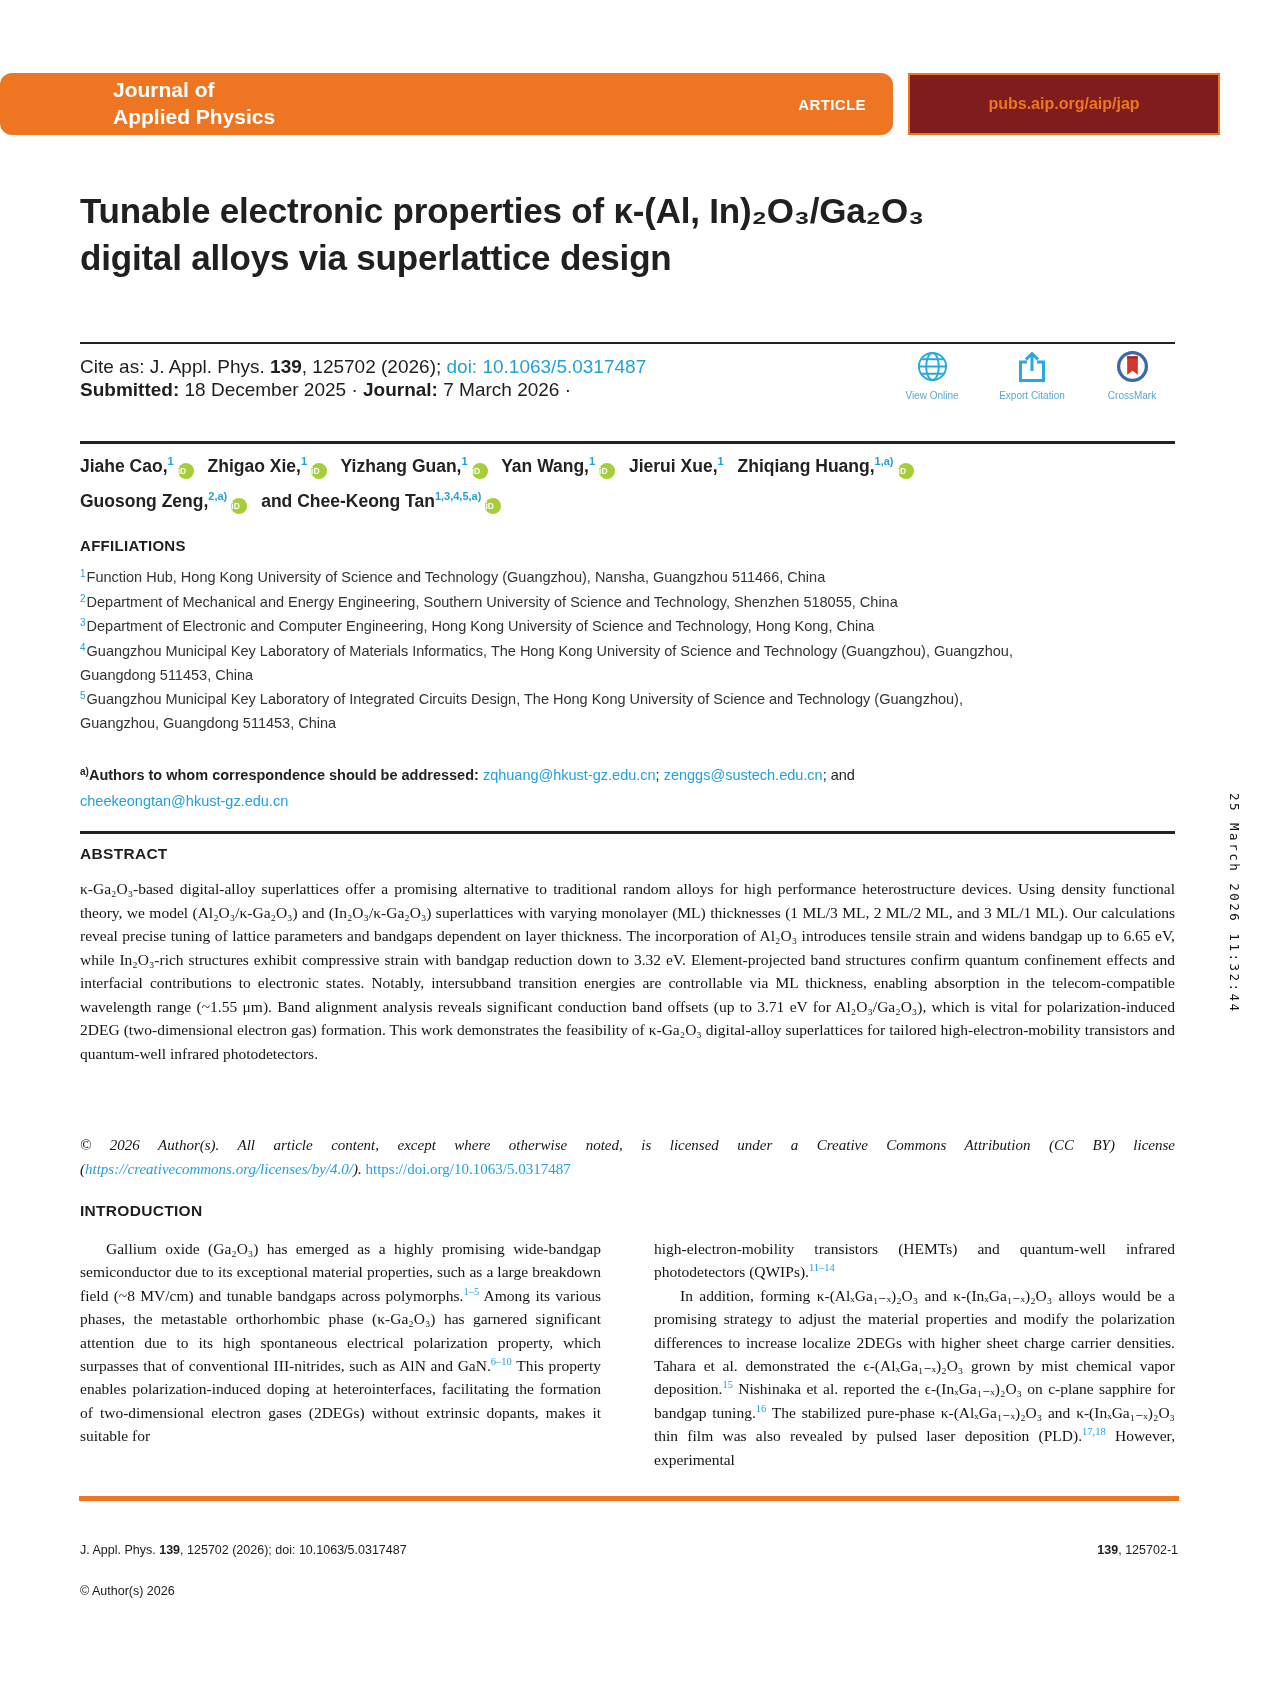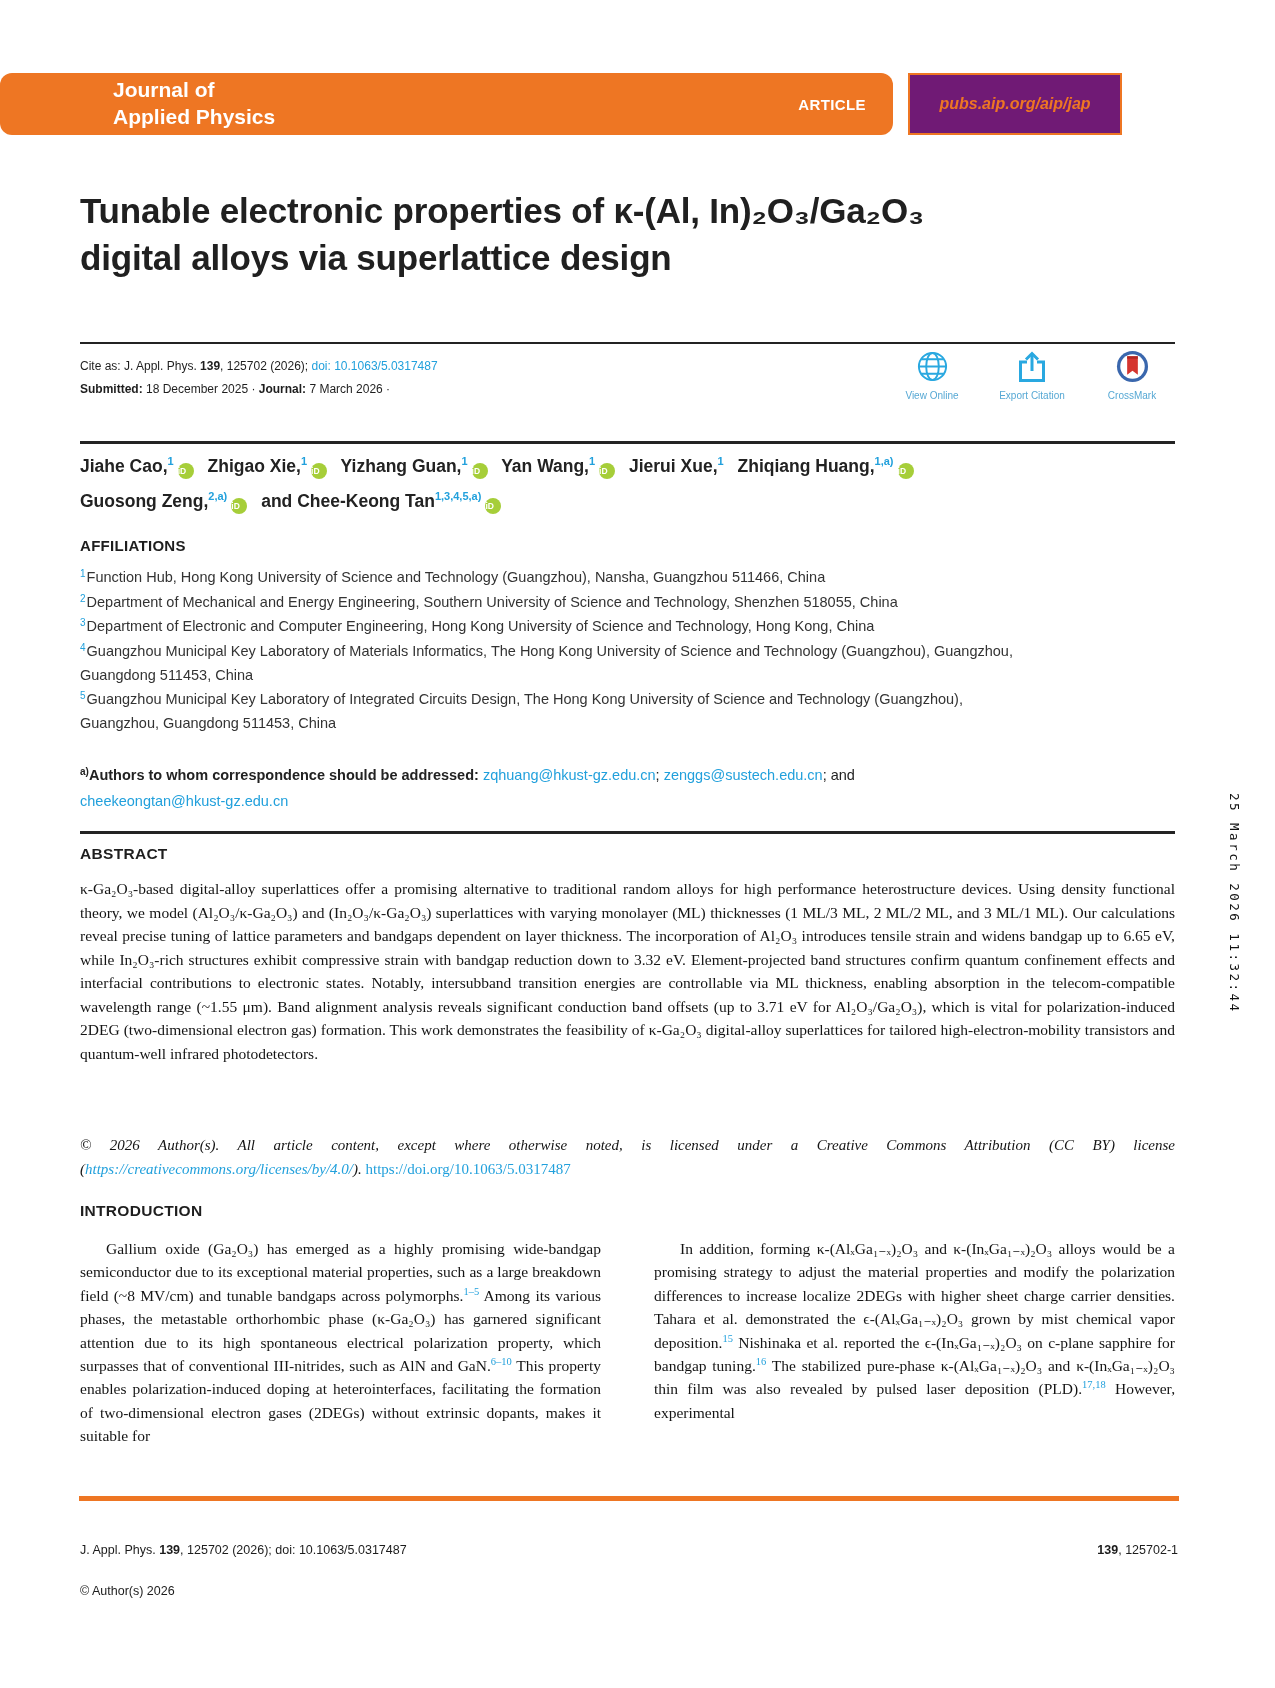--- a/index.html
+++ b/index.html
@@ -11,31 +11,31 @@
   html,body{margin:0;padding:0;background:#fff;}
   .page{
     position:relative;width:1275px;height:1688px;background:#fff;
     font-family:"Liberation Sans","DejaVu Sans",sans-serif;color:var(--ink);
     overflow:hidden;
   }
   
   .header-bar{position:absolute;top:73px;left:0;width:893px;height:62px;background:var(--orange);display:flex;align-items:center;border-radius:12px;}
   .journal-name{margin-left:113px;color:#fff;font-weight:bold;font-size:21px;line-height:1.28;}
   .article-label{position:absolute;right:27px;top:50%;transform:translateY(-50%);color:#fff;font-weight:bold;font-size:15px;letter-spacing:.4px;}
-  .url-box{position:absolute;top:73px;left:908px;width:214px;height:62px;border:2px solid var(--orange);box-sizing:border-box;display:flex;align-items:center;justify-content:center;background:#701a75;font-style:italic;}
+  .url-box{position:absolute;top:73px;left:908px;width:312px;height:62px;border:2px solid var(--orange);box-sizing:border-box;display:flex;align-items:center;justify-content:center;background:#7f1d1d;}
   .url-box span{color:var(--orange);font-weight:bold;font-size:16px;}
   
   .title{position:absolute;left:80px;top:188px;width:1060px;font-size:35px;font-weight:bold;line-height:1.34;color:#202020;letter-spacing:-.2px;}
   
   .rule{position:absolute;left:80px;width:1095px;background:#232323;}
   .rule1{top:342px;height:2px;}
   .rule2{top:441px;height:3px;}
   .rule3{top:831px;height:3px;}
   
-  .cite-block{position:absolute;left:80px;top:355px;font-size:12px;line-height:23px;}
+  .cite-block{position:absolute;left:80px;top:355px;font-size:19px;line-height:23px;}
   .cite-block b{font-weight:bold;}
   .link{color:var(--blue);}
   .icons-row{position:absolute;left:886px;top:350px;width:292px;display:flex;justify-content:space-between;}
   .icon-item{text-align:center;width:92px;}
   .icon-item .lbl{display:block;margin-top:3px;font-size:10px;color:#56a8d4;}
   
   .authors{position:absolute;left:80px;top:450px;width:1095px;font-size:17.5px;font-weight:600;line-height:33px;color:#222;}
   .author{margin-right:9px;white-space:nowrap;}
   .asup{color:var(--blue);font-size:11px;font-weight:600;position:relative;top:-7px;}
   .orcid{display:inline-block;width:16px;height:16px;border-radius:50%;background:var(--green);color:#fff;font-size:8.5px;font-weight:bold;text-align:left;line-height:16px;vertical-align:-2px;margin-left:4px;}
@@ -176,20 +176,21 @@
   <div class="license serif">
     <span>© 2026 Author(s). All article content, except where otherwise noted, is licensed under a Creative Commons Attribution (CC BY) license (</span><span class="link">https://creativecommons.org/licenses/by/4.0/</span><span>). </span><span class="link link2">https://doi.org/10.1063/5.0317487</span>
   </div>
 
   <div class="intro-heading">INTRODUCTION</div>
   <div class="columns">
     <div class="col serif">
       <p class="indent"><span>Gallium oxide (Ga₂O₃) has emerged as a highly promising wide-bandgap semiconductor due to its exceptional material properties, such as a large breakdown field (~8 MV/cm) and tunable bandgaps across polymorphs.</span><span class="ref">1–5</span><span> Among its various phases, the metastable orthorhombic phase (κ-Ga₂O₃) has garnered significant attention due to its high spontaneous electrical polarization property, which surpasses that of conventional III-nitrides, such as AlN and GaN.</span><span class="ref">6–10</span><span> This property enables polarization-induced doping at heterointerfaces, facilitating the formation of two-dimensional electron gases (2DEGs) without extrinsic dopants, makes it suitable for</span></p>
     </div>
     <div class="col serif">
+      <p><span>high-electron-mobility transistors (HEMTs) and quantum-well infrared photodetectors (QWIPs).</span><span class="ref">11–14</span></p>
       <p class="indent"><span>In addition, forming κ-(AlₓGa₁₋ₓ)₂O₃ and κ-(InₓGa₁₋ₓ)₂O₃ alloys would be a promising strategy to adjust the material properties and modify the polarization differences to increase localize 2DEGs with higher sheet charge carrier densities. Tahara </span><span class="etal">et al.</span><span> demonstrated the ϵ-(AlₓGa₁₋ₓ)₂O₃ grown by mist chemical vapor deposition.</span><span class="ref">15</span><span> Nishinaka </span><span class="etal">et al.</span><span> reported the ϵ-(InₓGa₁₋ₓ)₂O₃ on c-plane sapphire for bandgap tuning.</span><span class="ref">16</span><span> The stabilized pure-phase κ-(AlₓGa₁₋ₓ)₂O₃ and κ-(InₓGa₁₋ₓ)₂O₃ thin film was also revealed by pulsed laser deposition (PLD).</span><span class="ref">17,18</span><span> However, experimental</span></p>
     </div>
   </div>
 
   <div class="bottom-bar"></div>
   <div class="footer">
     <div><span>J. Appl. Phys. </span><b>139</b><span>, 125702 (2026); doi: 10.1063/5.0317487</span></div>
     <div class="line2">© Author(s) 2026</div>
     <div class="footer-right"><b>139</b><span>, 125702-1</span></div>
   </div>

